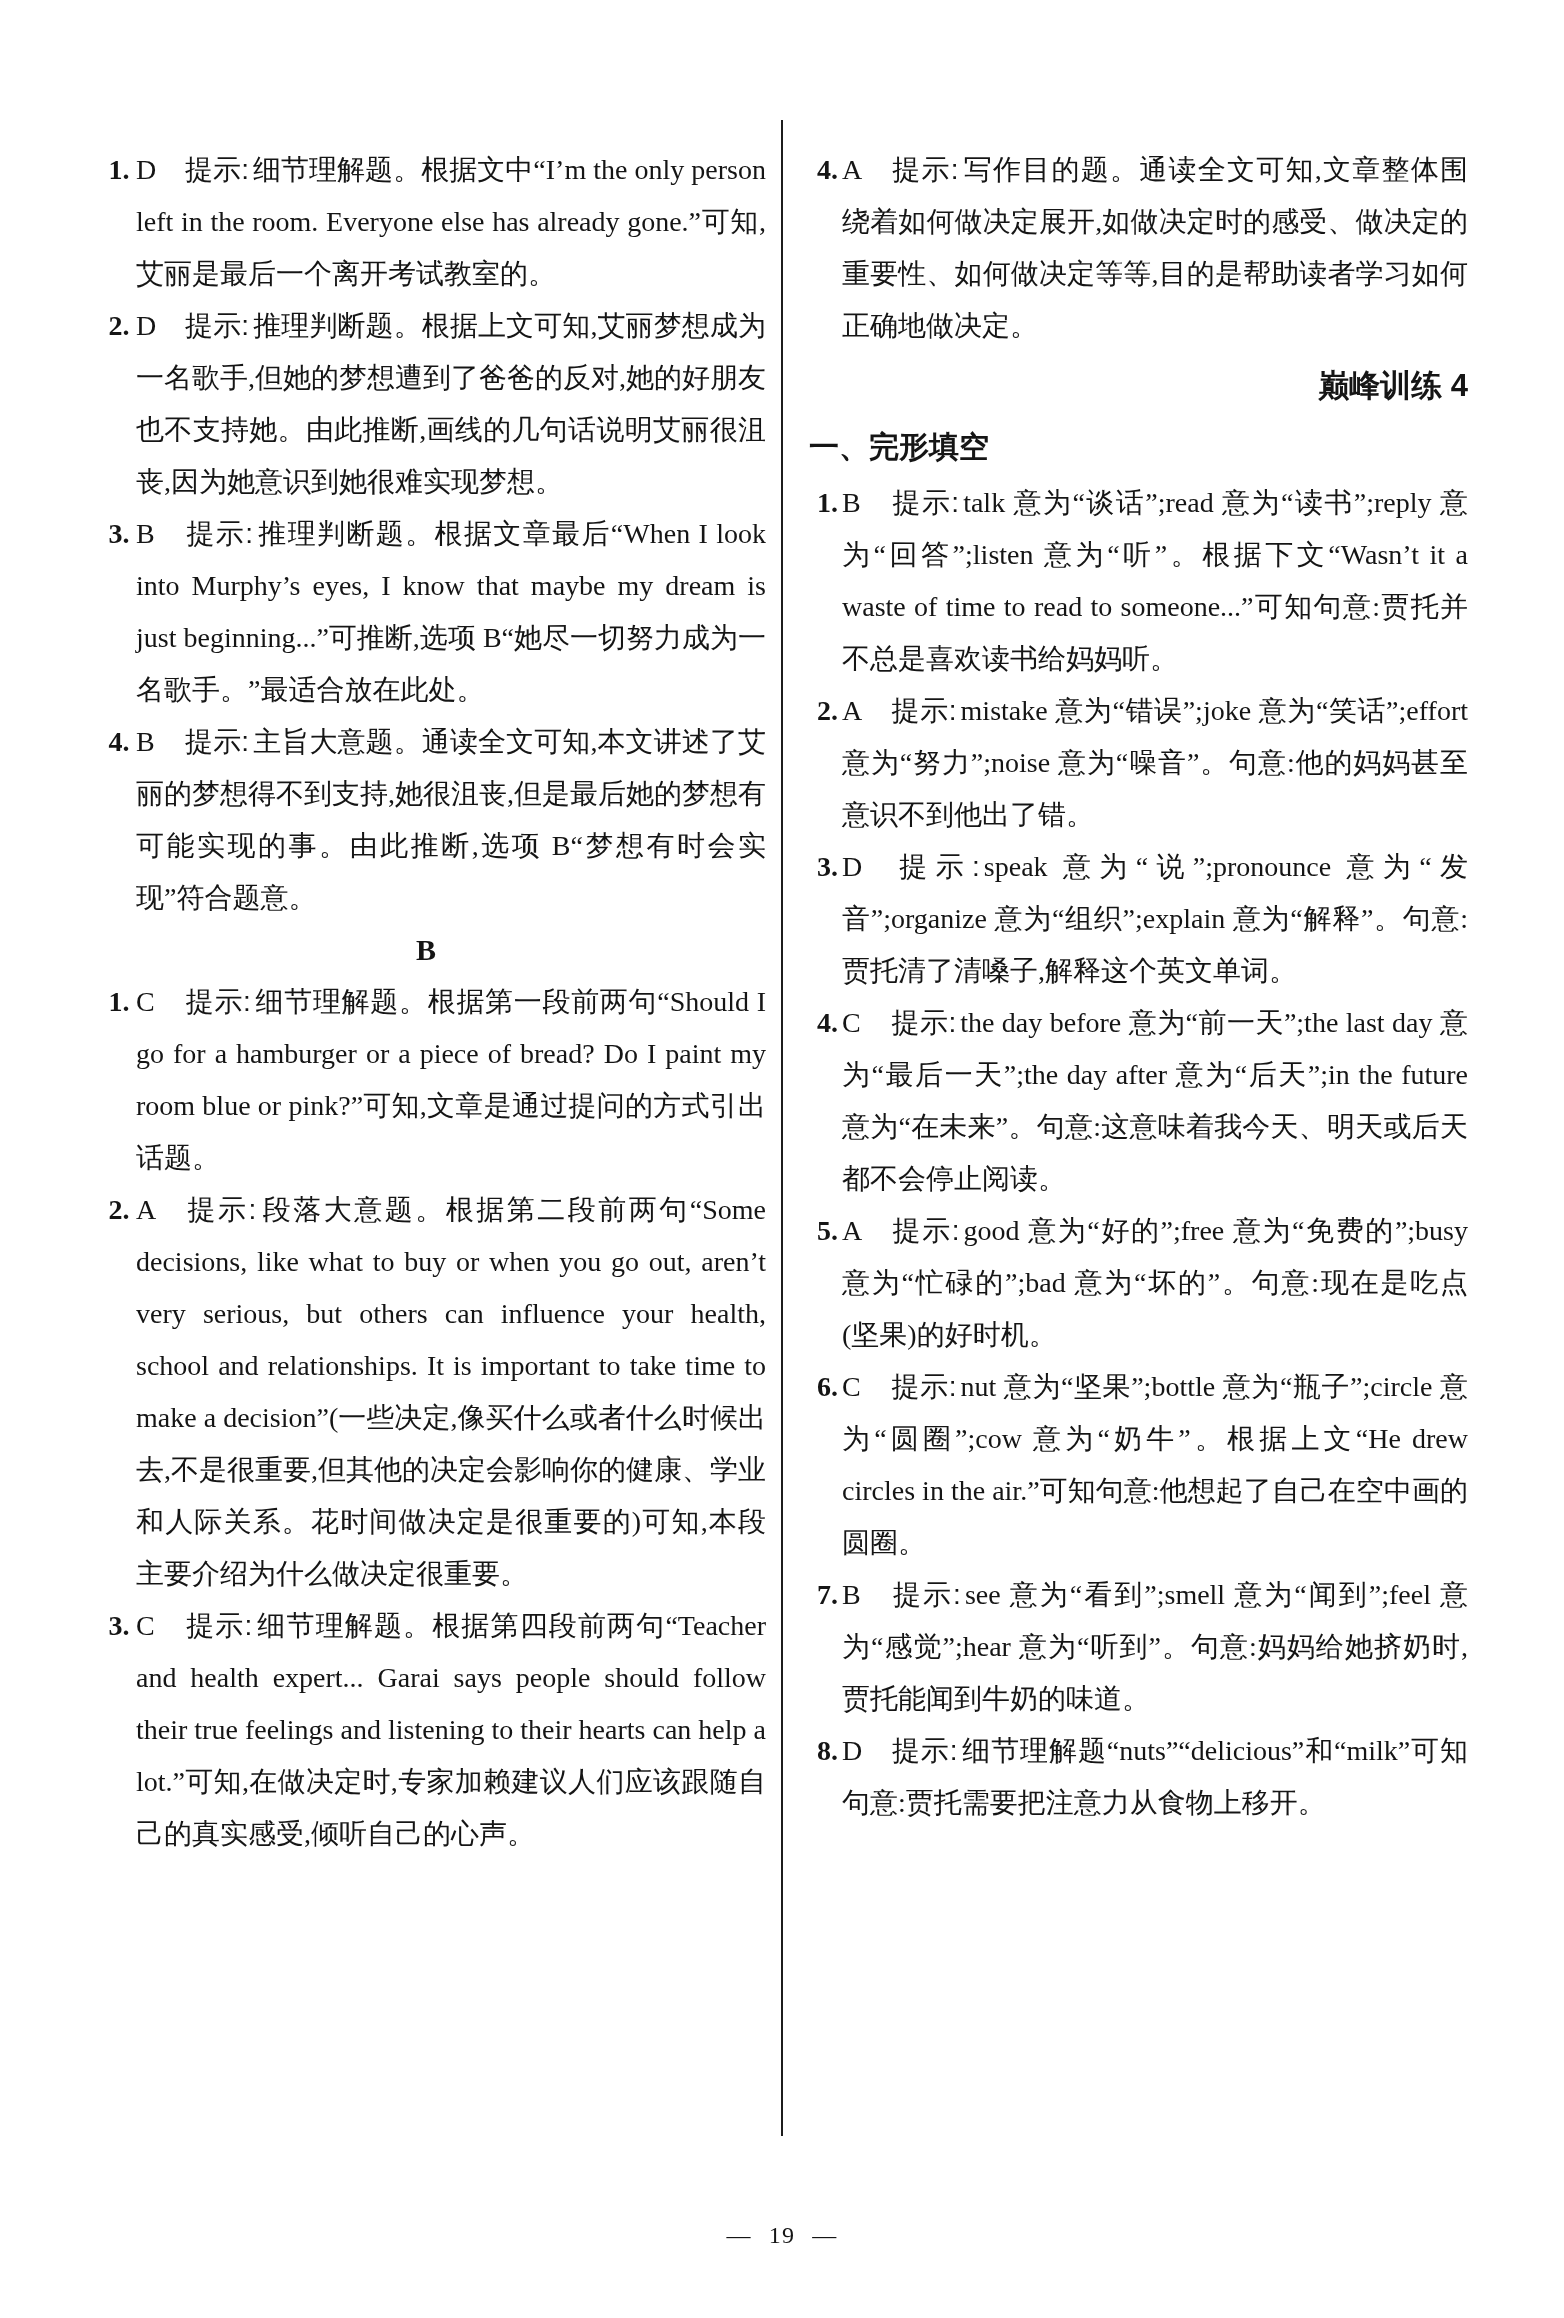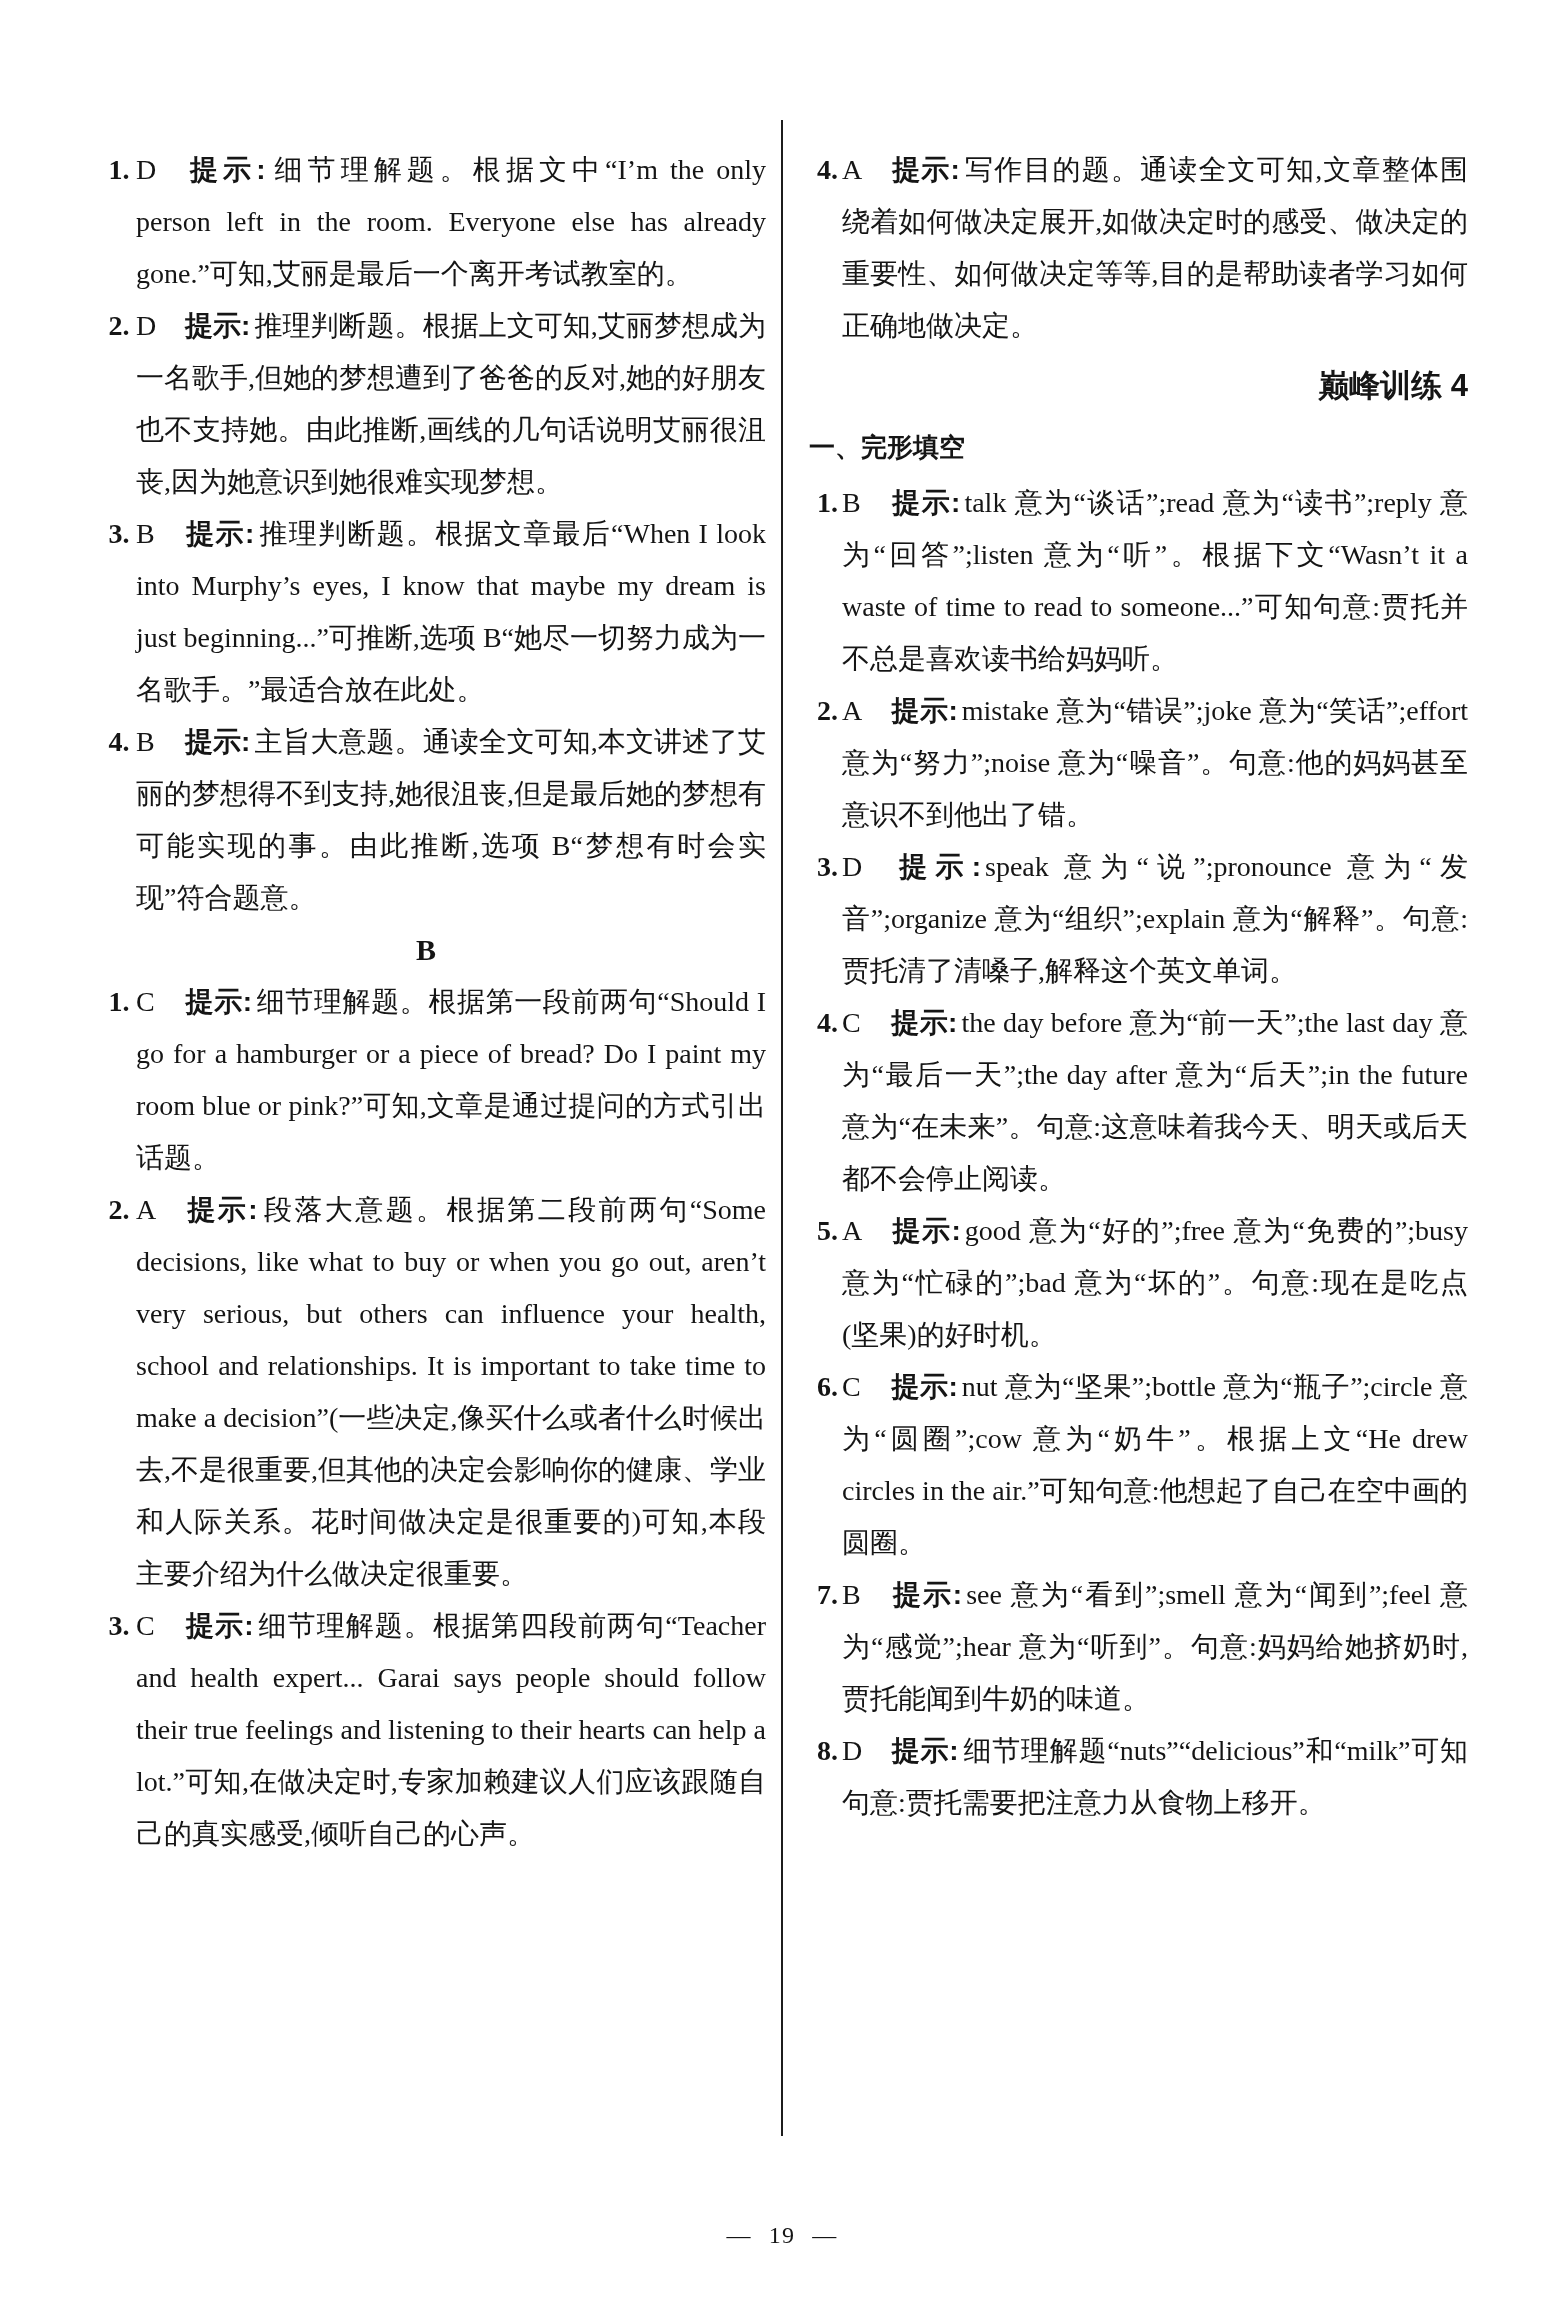--- a/index.html
+++ b/index.html
@@ -41,21 +41,21 @@
   .num {
     font-weight: bold;
     font-family: "Liberation Serif", "DejaVu Serif", serif;
   }
   .ans {
     display: inline-block;
     min-width: 29px;
     margin-right: 20px;
   }
   .tip {
-    font-weight: bold;
+    font-weight: normal;
     font-family: "Liberation Sans", "DejaVu Sans", sans-serif;
     margin-right: 4px;
   }
   .intro-label {
     font-weight: bold;
     font-family: "Liberation Sans", "DejaVu Sans", sans-serif;
   }
   .passage-intro { text-align: justify; }
 
   .section-b-heading {
@@ -68,21 +68,21 @@
     font-weight: bold;
     font-family: "Liberation Sans", "DejaVu Sans", sans-serif;
     font-size: 31px;
     margin-top: 8px;
     margin-bottom: 9.2px;
   }
   .section-heading {
     text-align: left;
     font-weight: bold;
     font-family: Liberation Sans, sans-serif;
-    font-size: 26px;
+    font-size: 30px;
     margin-bottom: 4px;
   }
 
   .footer {
     position: absolute;
     left: 0;
     top: 2209px;
     width: 100%;
     text-align: center;
     font-size: 24px;

